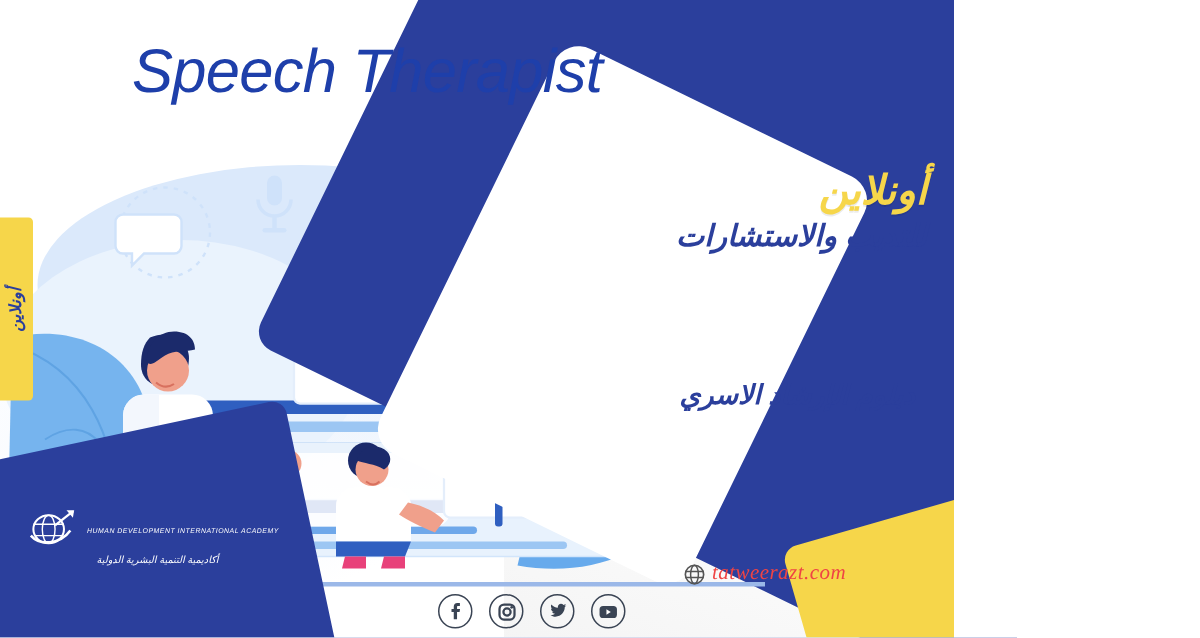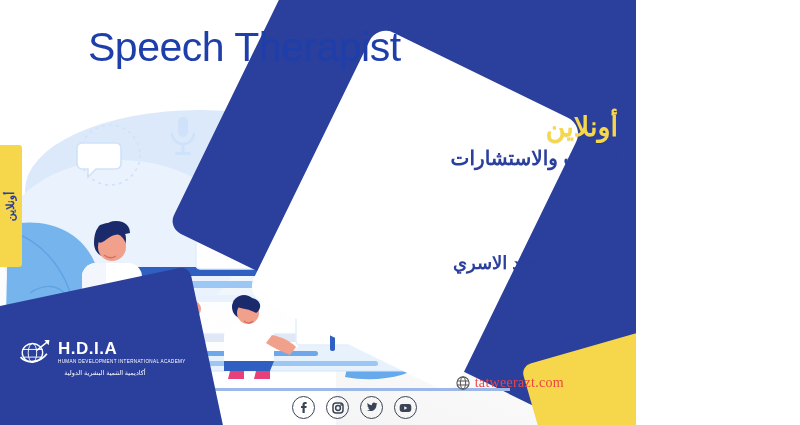--- a/index.html
+++ b/index.html
@@ -3,20 +3,21 @@
 <meta charset="utf-8">
 <style>
   html,body{margin:0;padding:0;background:#fff;}
   body{font-family:"Liberation Sans",sans-serif;}
 
   .banner{
     position:relative;
     width:636px;height:425px;
     overflow:hidden;
     background:#ffffff;
+    font-style:italic;
   }
 
   
   .bg-wash{position:absolute;inset:0;background:
      radial-gradient(ellipse 320px 170px at 300px 250px,#eaf2fd 0%,rgba(234,242,253,0) 70%),
      radial-gradient(ellipse 260px 150px at 120px 300px,#f2f7fe 0%,rgba(242,247,254,0) 72%);}
   .bg-grey-r{position:absolute;right:0;top:0;width:300px;height:425px;
      background:linear-gradient(200deg,#ffffff 60%,#ececec 100%);opacity:.55;}
 
   
@@ -309,21 +310,20 @@
   <div class="logo-wrap">
     <svg class="logo-globe" viewBox="0 0 40 32">
       <ellipse cx="17" cy="17" rx="12" ry="11" fill="none" stroke="#ffffff" stroke-width="1.6"></ellipse>
       <ellipse cx="17" cy="17" rx="5" ry="11" fill="none" stroke="#ffffff" stroke-width="1.1"></ellipse>
       <path d="M5 13 h24 M6 22 h22" stroke="#ffffff" stroke-width="1.1"></path>
       <path d="M3 22 C10 30 26 29 34 18" fill="none" stroke="#ffffff" stroke-width="2"></path>
       <path d="M22 14 L36 3" stroke="#ffffff" stroke-width="1.8"></path>
       <path d="M31 2 L37 2 L36 8 Z" fill="#ffffff"></path>
     </svg>
     <div class="logo-txt">
-      <div class="logo-main">H.D.I.A</div>
       <div class="logo-sub">HUMAN DEVELOPMENT INTERNATIONAL ACADEMY</div>
     </div>
   </div>
   <div class="logo-ar">أكاديمية التنمية البشرية الدولية</div>
 
   <div class="socials">
     <div class="soc">
       <svg width="11" height="11" viewBox="0 0 11 11">
           <path d="M7 2h1.6V0H6.9C5.3 0 4.5 1 4.5 2.5V4H3v2h1.5v5h2.2V6h1.7L8.7 4H6.7V2.9c0-.6.1-.9.3-.9z" fill="#3a4454"></path>
         </svg>

